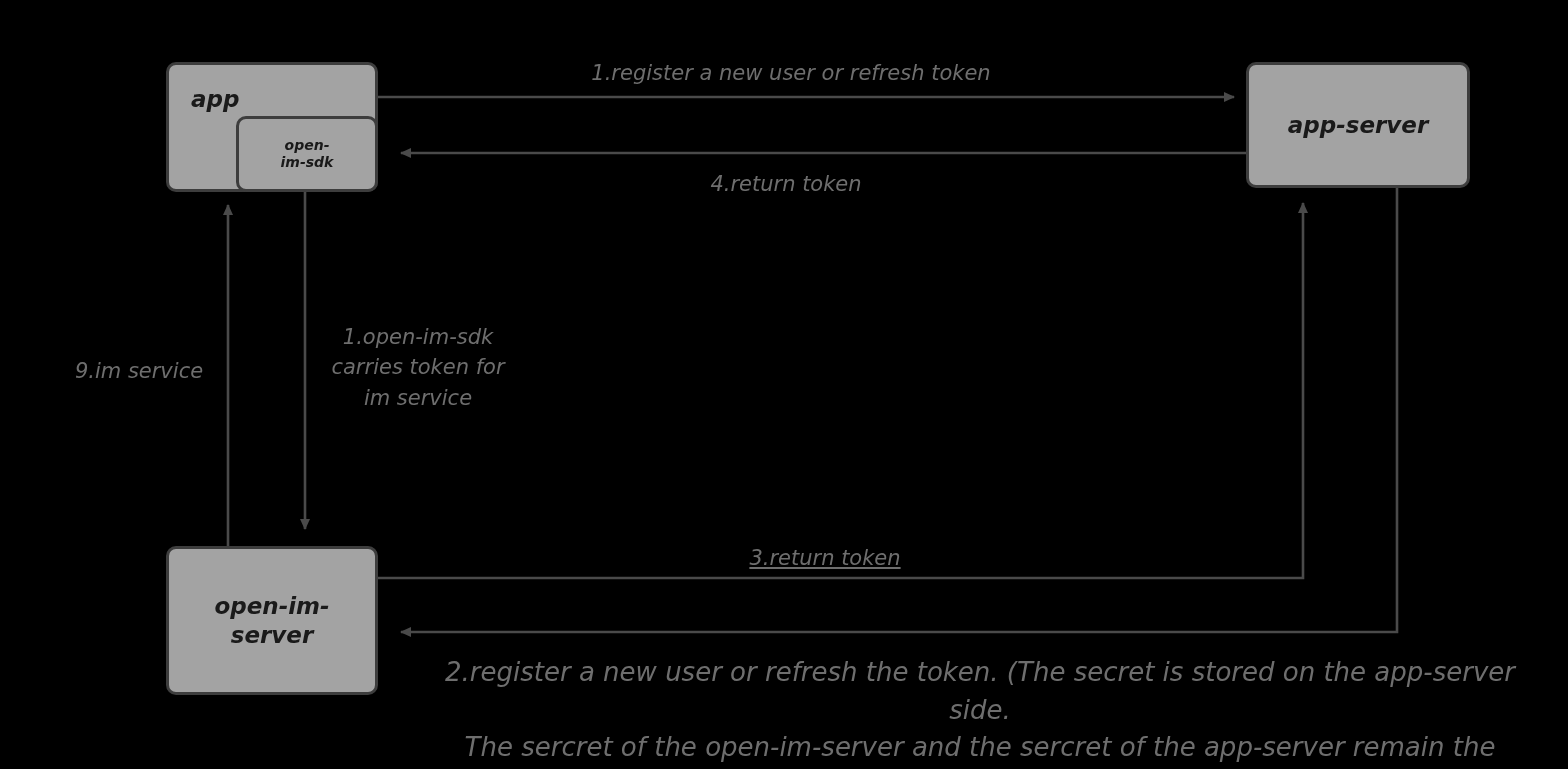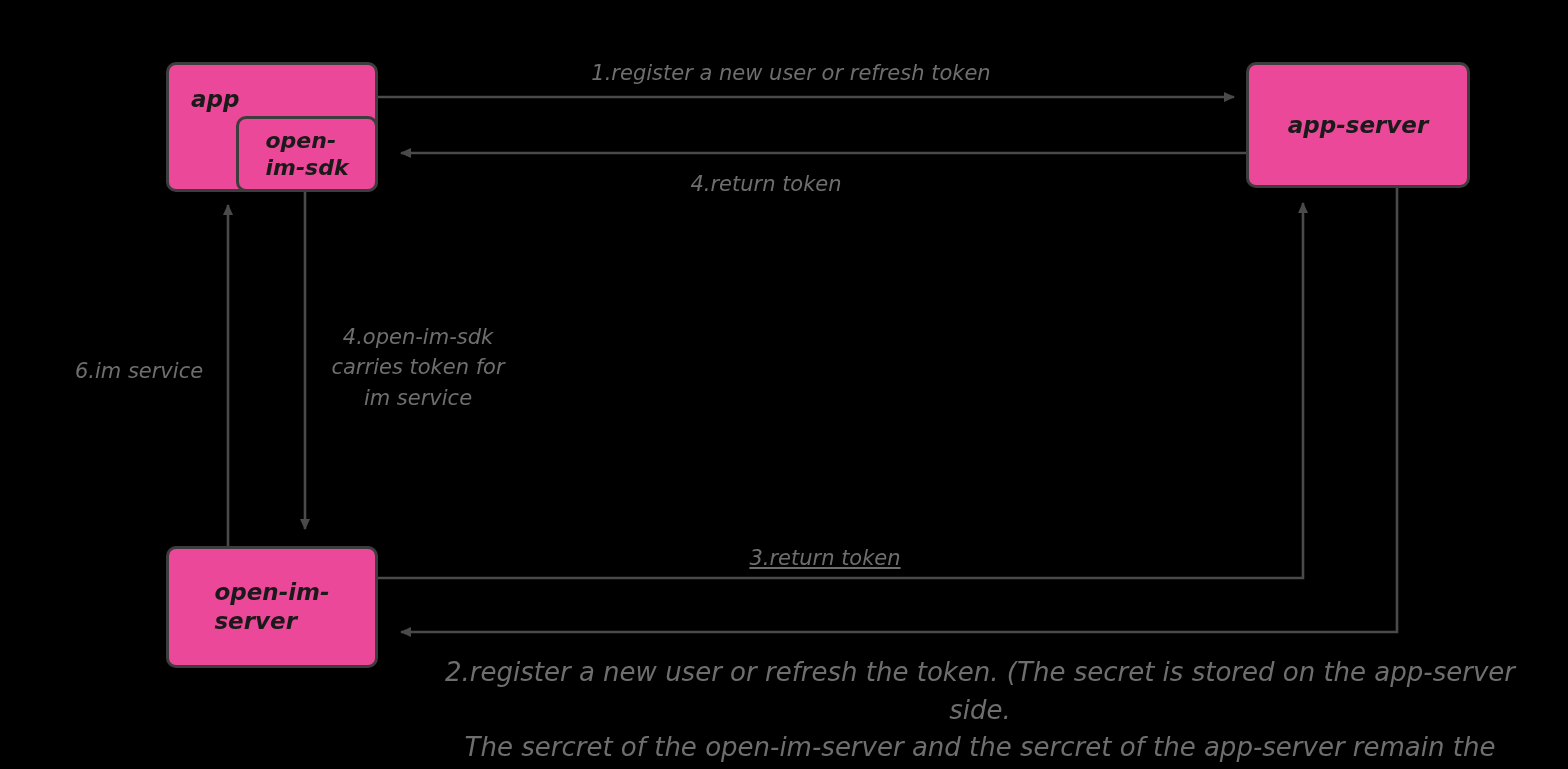--- a/index.html
+++ b/index.html
@@ -17,79 +17,79 @@
   }
   svg.layer {
     position: absolute;
     left: 0;
     top: 0;
     width: 1568px;
     height: 769px;
   }
   .node {
     position: absolute;
-    background: #ec4899;
+    background: #a3a3a3;
     border: 3px solid #3d3d3d;
     border-radius: 10px;
     box-sizing: border-box;
     display: flex;
     align-items: center;
     justify-content: center;
     color: #1a1a1a;
     font-weight: bold;
     font-style: italic;
     font-size: 23px;
     line-height: 1.25;
-    text-align: left;
+    text-align: center;
   }
   .node-label {
     display: block;
     white-space: pre-line;
   }
   #node-app {
     left: 166px;
     top: 62px;
     width: 212px;
     height: 130px;
     align-items: flex-start;
     justify-content: flex-start;
     padding: 20px 0 0 22px;
   }
   #node-sdk {
     left: 236px;
     top: 116px;
     width: 142px;
     height: 76px;
-    font-size: 22px;
+    font-size: 14px;
     z-index: 5;
   }
   #node-appserver {
     left: 1246px;
     top: 62px;
     width: 224px;
     height: 126px;
   }
   #node-imserver {
     left: 166px;
     top: 546px;
     width: 212px;
-    height: 122px;
+    height: 149px;
     font-size: 23px;
   }
   .edge-label {
     position: absolute;
     color: #6e6e6e;
     font-style: italic;
     font-size: 21px;
     line-height: 1.45;
     white-space: pre-line;
     text-align: center;
   }
   #label-1 { left: 556px; top: 58px; width: 470px; }
-  #label-4 { left: 676px; top: 169px; width: 180px; }
+  #label-4 { left: 696px; top: 169px; width: 180px; }
   #label-5 { left: 313px; top: 322px; width: 210px; }
   #label-6 { left: 66px;  top: 356px; width: 146px; }
   #label-3 { left: 732px; top: 543px; width: 186px; text-decoration: underline; }
   #label-2 { left: 440px; top: 654px; width: 1080px; font-size: 26px; }
 </style>
 </head>
 <body>
 
 <div id="canvas">
 
@@ -126,21 +126,21 @@
     <span class="node-label">app-server</span>
   </div>
 
   <div class="node" id="node-imserver">
     <span class="node-label">open-im-
 server</span>
   </div>
 
   <div class="edge-label" id="label-1">1.register a new user or refresh token</div>
   <div class="edge-label" id="label-4">4.return token</div>
-  <div class="edge-label" id="label-5">4.open-im-sdk
+  <div class="edge-label" id="label-5">1.open-im-sdk
 carries token for
 im service</div>
-  <div class="edge-label" id="label-6">6.im service</div>
+  <div class="edge-label" id="label-6">9.im service</div>
   <div class="edge-label" id="label-3">3.return token</div>
   <div class="edge-label" id="label-2">2.register a new user or refresh the token. (The secret is stored on the app-server side.
 The sercret of the open-im-server and the sercret of the app-server remain the same)</div>
 
 </div>
 
 </body></html>

